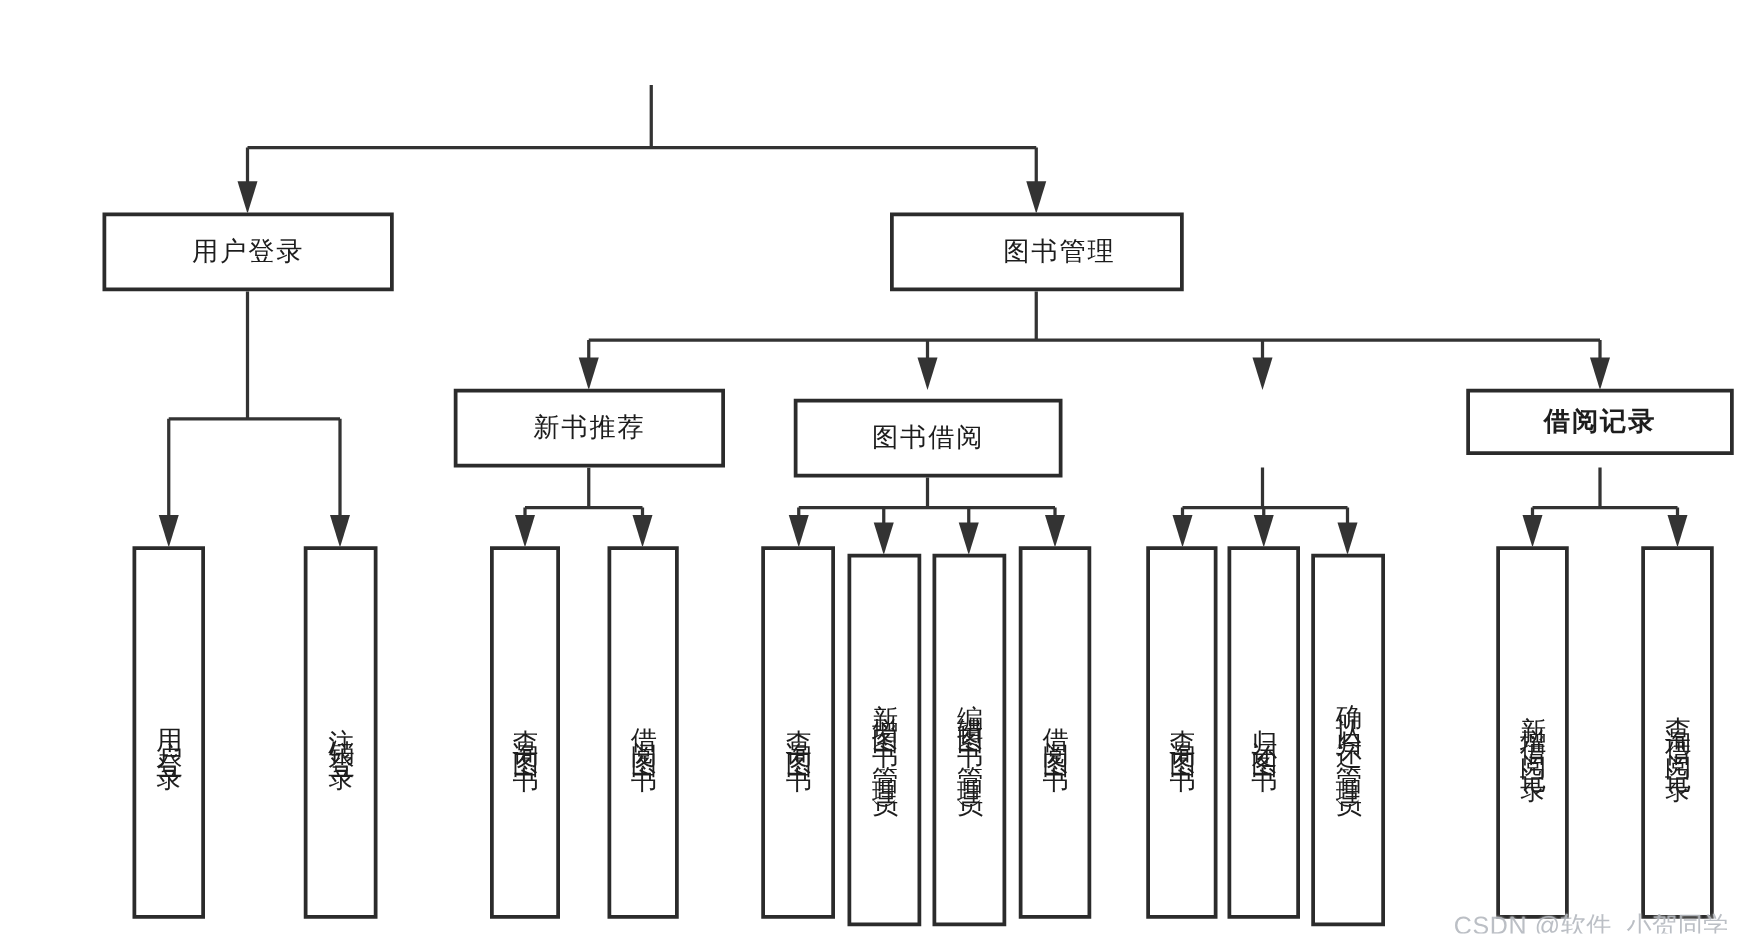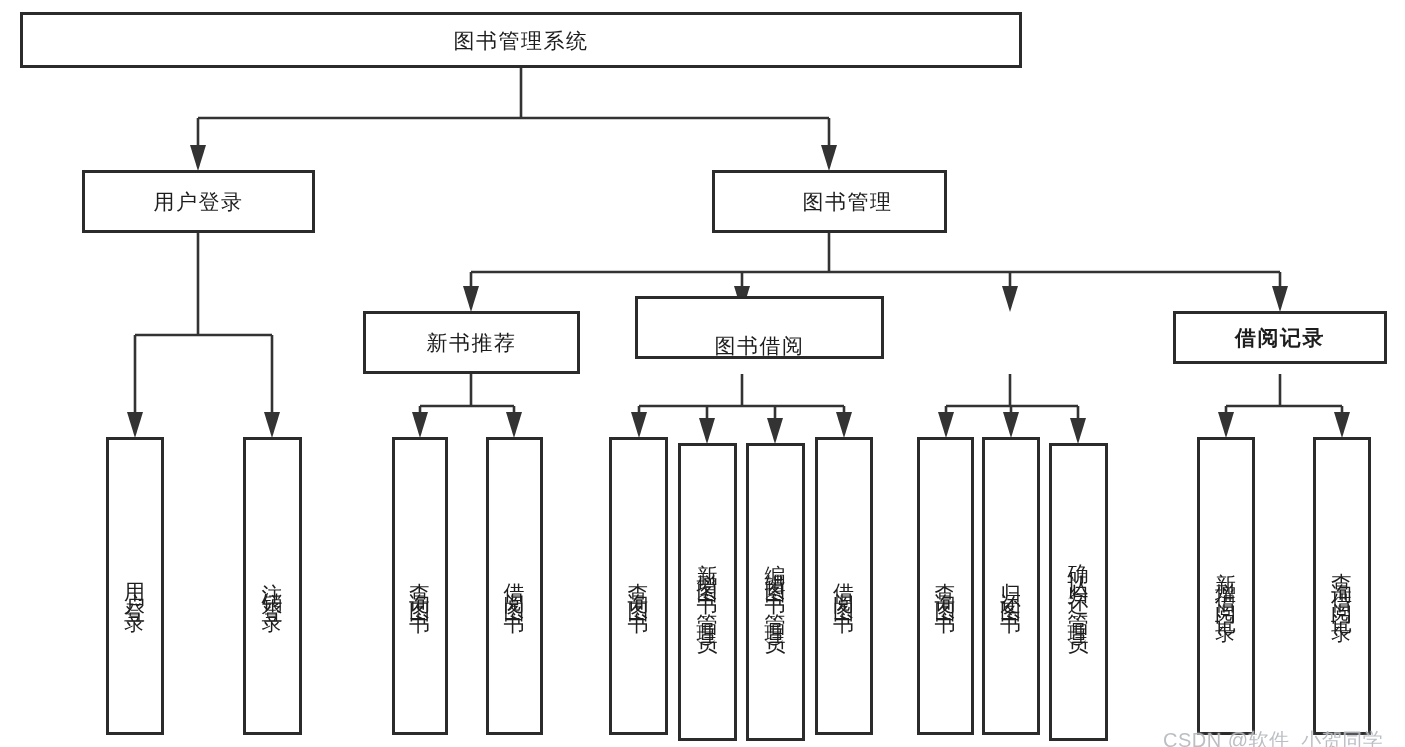--- a/index.html
+++ b/index.html
@@ -70,35 +70,32 @@
       <polygon points="767,418 783,418 775,444"></polygon>
       <polygon points="836,412 852,412 844,438"></polygon>
       <polygon points="938,412 954,412 946,438"></polygon>
       <polygon points="1003,412 1019,412 1011,438"></polygon>
       <polygon points="1070,418 1086,418 1078,444"></polygon>
       <polygon points="1218,412 1234,412 1226,438"></polygon>
       <polygon points="1334,412 1350,412 1342,438"></polygon>
     </g>
   </svg>
 
-  <div class="node" style="left:20px;top:12px;width:1002px;height:56px;">
-    <span class="lbl">图书管理系统</span>
-  </div>
 
   <div class="node" style="left:82px;top:170px;width:233px;height:63px;">
     <span class="lbl">用户登录</span>
   </div>
   <div class="node" style="left:712px;top:170px;width:235px;height:63px;padding-left:36px;">
     <span class="lbl">图书管理</span>
   </div>
 
   <div class="node" style="left:363px;top:311px;width:217px;height:63px;">
     <span class="lbl">新书推荐</span>
   </div>
-  <div class="node" style="left:635px;top:296px;width:249px;height:63px;align-items:flex-end;">
+  <div class="node" style="left:635px;top:319px;width:215px;height:63px;">
     <span class="lbl">图书借阅</span>
   </div>
   <div class="node" style="left:1173px;top:311px;width:214px;height:53px;font-weight:bold;">
     <span class="lbl">借阅记录</span>
   </div>
 
   <div class="node vbox" style="left:106px;top:437px;width:58px;height:298px;">
     <span class="lbl">用户登录</span>
   </div>
   <div class="node vbox" style="left:243px;top:437px;width:59px;height:298px;">

